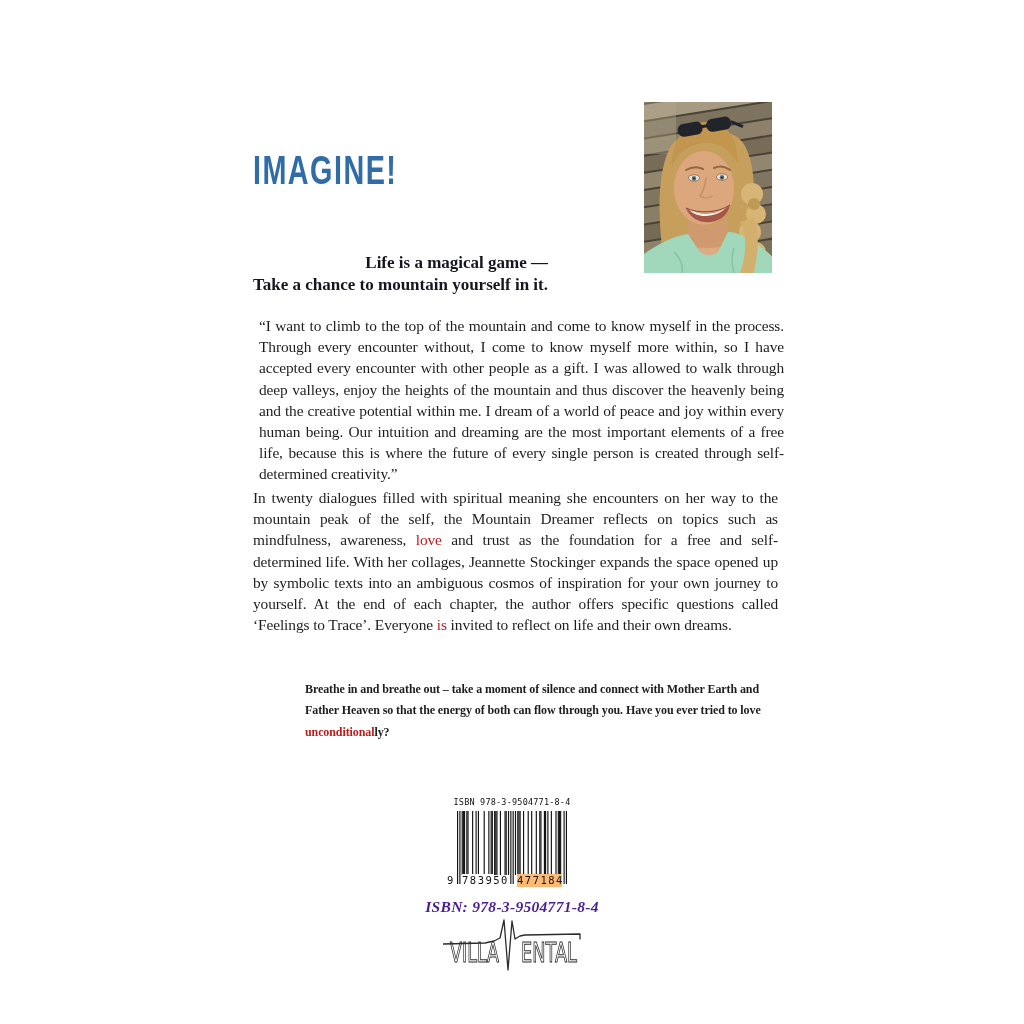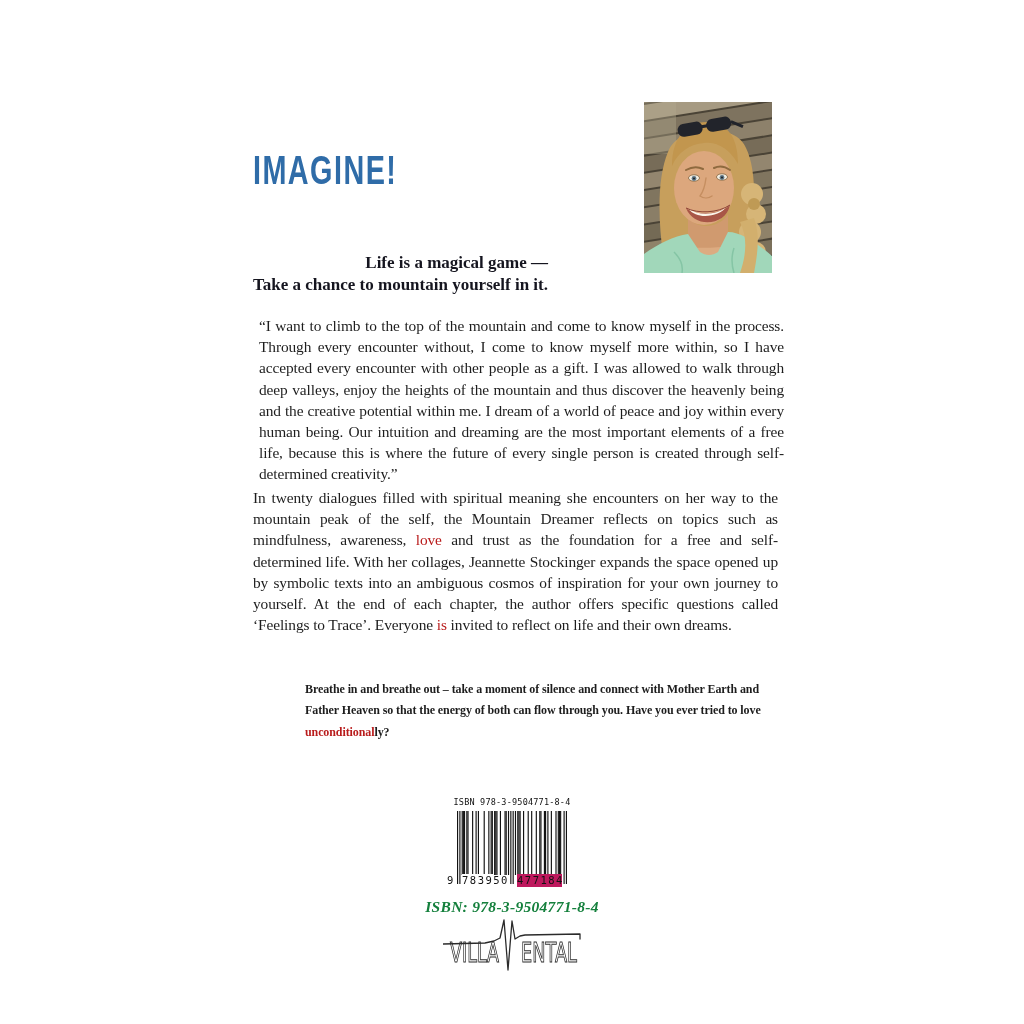--- a/index.html
+++ b/index.html
@@ -30,24 +30,24 @@
 
   .barcode{position:absolute;left:450px;top:797px;width:124px;}
   .bc-top{font-family:"DejaVu Sans Mono",monospace;font-size:8.5px;letter-spacing:0.2px;
           text-align:center;color:#111;white-space:nowrap;}
   .bc-wrap{position:relative;width:110px;height:88px;margin:4px auto 0;}
   .bars{position:absolute;left:0;top:0;}
   .bc-digits{position:absolute;top:63px;font-family:"DejaVu Sans Mono",monospace;
              font-size:10.5px;line-height:13px;color:#111;}
   .d9{left:-10px;}
   .dg1{left:5px;width:32px;background:#fff;text-align:left;letter-spacing:1.5px;}
-  .dg2{left:60px;width:45px;background:#be185d;text-align:center;letter-spacing:1.5px;}
+  .dg2{left:60px;width:45px;background:#fdba74;text-align:center;letter-spacing:1.5px;}
 
   .isbn-bottom{position:absolute;left:362px;top:898px;width:300px;text-align:center;
-               font-size:15.5px;font-weight:bold;font-style:italic;letter-spacing:0.3px;color:#15803d;}
+               font-size:15.5px;font-weight:bold;font-style:italic;letter-spacing:0.3px;color:#4c1d95;}
 
   .logo{position:absolute;left:443px;top:917px;}
   .logo text{font-family:"DejaVu Sans",sans-serif;font-size:26px;fill:none;
              stroke:#2b2b2b;stroke-width:1;}
 </style>
 </head>
 <body>
 
 <div class="page">
 

